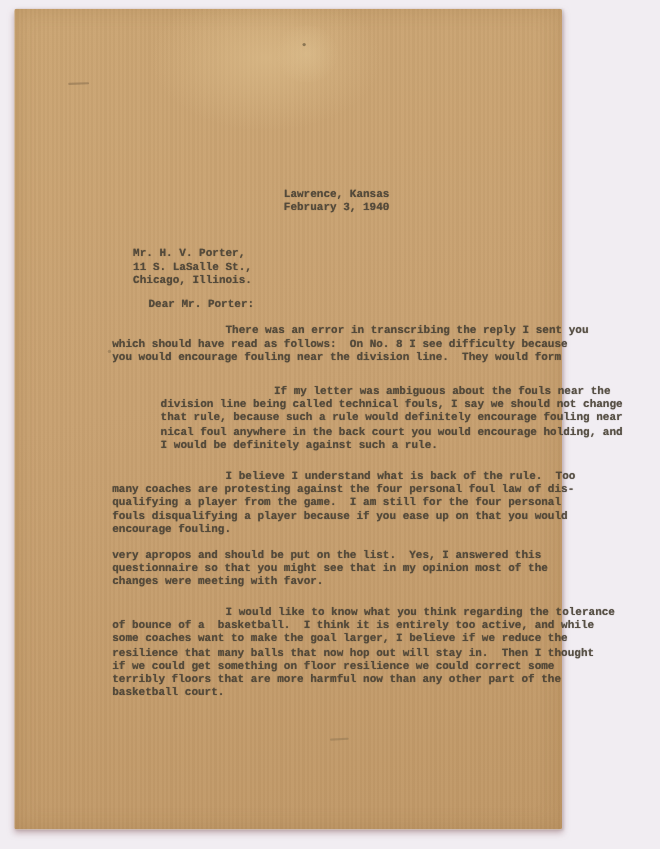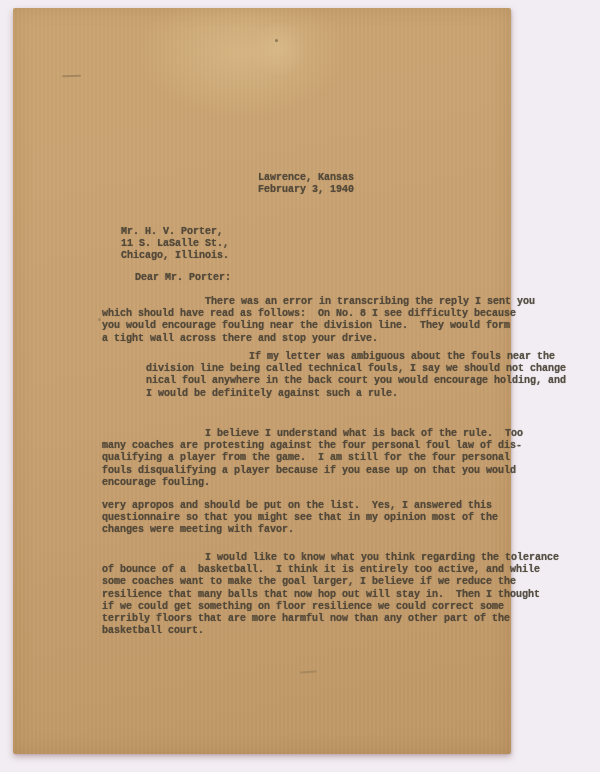--- a/index.html
+++ b/index.html
@@ -109,26 +109,26 @@
         <div class="line">11 S. LaSalle St.,</div>
         <div class="line">Chicago, Illinois.</div>
       </div>
 
     <div class="typed salutation"><span class="line">Dear Mr. Porter:</span></div>
 
     <div class="typed paragraph para-1">
         <div class="line first">There was an error in transcribing the reply I sent you</div>
         <div class="line">which should have read as follows:  On No. 8 I see difficulty because</div>
         <div class="line">you would encourage fouling near the division line.  They would form</div>
-        <div class="line">a tight wall across there and stop your drive.</div>
       </div>
 
     <div class="typed paragraph para-2">
         <div class="line first">If my letter was ambiguous about the fouls near the</div>
         <div class="line">division line being called technical fouls, I say we should not change</div>
+        <div class="line">that rule, because such a rule would definitely encourage fouling near</div>
         <div class="line">nical foul anywhere in the back court you would encourage holding, and</div>
         <div class="line">I would be definitely against such a rule.</div>
       </div>
 
     <div class="typed paragraph para-3">
         <div class="line first">I believe I understand what is back of the rule.  Too</div>
         <div class="line">many coaches are protesting against the four personal foul law of dis-</div>
         <div class="line">qualifying a player from the game.  I am still for the four personal</div>
         <div class="line">fouls disqualifying a player because if you ease up on that you would</div>
         <div class="line">encourage fouling.</div>

